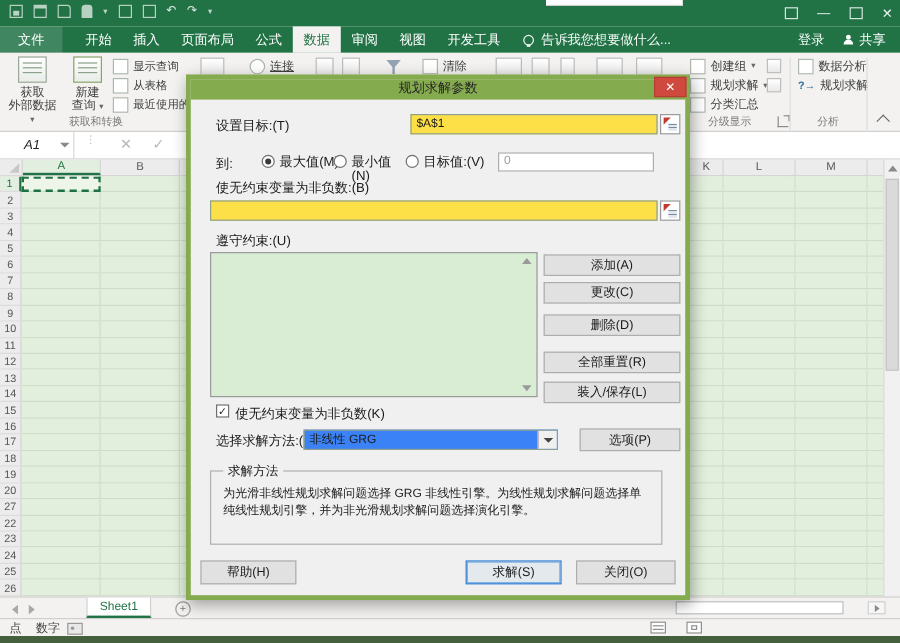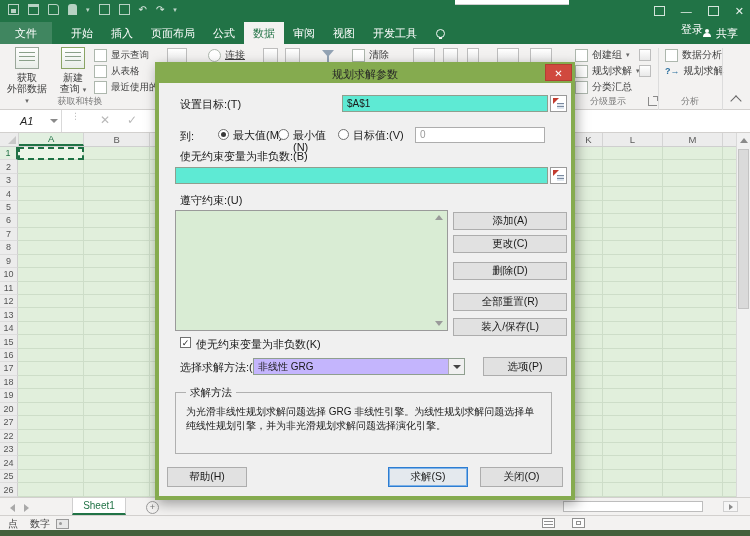--- a/index.html
+++ b/index.html
@@ -23,21 +23,21 @@
   .top-artifact{position:absolute;left:455px;top:0;width:114px;height:4px;background:#fff;border-bottom:1px solid #cfcfcf;}
 
   
   .tabs-row{position:absolute;left:0;top:22px;width:750px;height:22px;background:#217346;display:flex;align-items:stretch;font-size:11px;color:#fff;}
   .tab{display:flex;align-items:center;padding:0 9px;cursor:default;}
   .tab.file{background:rgba(255,255,255,.14);padding:0 15px;margin-right:10px;}
   .tab.active{background:#f3f2f1;color:#217346;}
   .tellme{display:flex;align-items:center;gap:6px;padding:0 10px;opacity:.95;}
   .bulb{width:7px;height:7px;border:1px solid #fff;border-radius:50%;position:relative;}
   .bulb::after{content:"";position:absolute;left:2px;top:7px;width:3px;height:2px;background:#fff;}
-  .right-cluster{margin-left:auto;display:flex;padding-right:12px;}
+  .right-cluster{margin-left:auto;display:flex;align-items:center;gap:16px;padding-right:12px;}
   .person{width:8px;height:8px;position:relative;}
   .person::before{content:"";position:absolute;left:2px;top:0;width:4px;height:4px;border-radius:50%;background:#fff;}
   .person::after{content:"";position:absolute;left:0;top:4px;width:8px;height:4px;border-radius:4px 4px 0 0;background:#fff;}
   .share-wrap{display:flex;align-items:center;gap:5px;}
 
   
   .ribbon{position:absolute;left:0;top:44px;width:750px;height:66px;background:#f3f2f1;border-bottom:1px solid #d2d0ce;box-sizing:border-box;}
   .grp-label{position:absolute;font-size:9px;color:#7a7a7a;text-align:center;}
   .big-btn{position:absolute;display:flex;flex-direction:column;align-items:center;font-size:10px;color:#3f3f3f;line-height:11px;text-align:center;}
   .big-ico{width:22px;height:20px;border:1px solid #9aa79a;background:linear-gradient(#ffffff,#e8ede8);margin-bottom:3px;position:relative;}
@@ -103,34 +103,34 @@
   .view-ico.grid-v::after{content:"";position:absolute;left:1px;right:1px;top:2px;height:1px;background:#8f8f8f;box-shadow:0 3px 0 #8f8f8f;}
   .view-ico.page-v::after{content:"";position:absolute;left:3px;right:3px;top:2px;bottom:2px;border:1px solid #8f8f8f;}
   .desktop-strip{position:absolute;left:0;top:530px;width:750px;height:6px;background:#44603c;}
 
   
   .dialog{position:absolute;left:155px;top:62px;width:420px;height:438px;box-sizing:border-box;border:4px solid #85ab4f;background:#f0f0f0;box-shadow:2px 4px 12px rgba(0,0,0,.35);z-index:10;}
   .dlg-title{position:relative;height:17px;background:#85ab4f;font-size:11px;color:#262626;text-align:center;line-height:16px;}
   .dlg-close{position:absolute;right:-1px;top:-2px;width:27px;height:17px;background:#d0493e;color:#fff;font-size:10px;line-height:17px;text-align:center;border:1px solid #b53d33;box-sizing:border-box;}
   .dlg-body{position:relative;width:412px;height:413px;font-size:11px;color:#1a1a1a;}
   .lbl{position:absolute;white-space:nowrap;}
-  .gfield{position:absolute;background:#5eead4;border:1px solid #8f9f8f;box-sizing:border-box;font-size:10px;line-height:15px;padding-left:4px;color:#1a1a1a;}
+  .gfield{position:absolute;background:#fde047;border:1px solid #8f9f8f;box-sizing:border-box;font-size:10px;line-height:15px;padding-left:4px;color:#1a1a1a;}
   .range-ico{position:absolute;width:17px;height:17px;border:1px solid #9a9a9a;background:#fff;box-sizing:border-box;}
   .range-ico::before{content:"";position:absolute;left:2px;top:2px;width:0;height:0;border-top:6px solid #c23b2e;border-right:6px solid transparent;}
   .range-ico::after{content:"";position:absolute;right:2px;bottom:2px;width:7px;height:6px;background:repeating-linear-gradient(#7a8aa0 0 1px,#dfe6ee 1px 3px);}
   .radio{position:absolute;width:11px;height:11px;border:1px solid #707070;border-radius:50%;background:#fff;box-sizing:border-box;}
   .radio.on::after{content:"";position:absolute;left:2px;top:2px;width:5px;height:5px;border-radius:50%;background:#3a3a3a;}
   .wfield{position:absolute;background:#fff;border:1px solid #adadad;box-sizing:border-box;font-size:10px;line-height:14px;padding-left:4px;color:#9a9a9a;}
   .listbox{position:absolute;left:16px;top:127px;width:273px;height:121px;background:#d9ecd4;border:1px solid #9a9a9a;box-sizing:border-box;}
   .lb-up{position:absolute;right:4px;top:4px;width:0;height:0;border-left:4px solid transparent;border-right:4px solid transparent;border-bottom:5px solid #9a9a9a;}
   .lb-dn{position:absolute;right:4px;bottom:4px;width:0;height:0;border-left:4px solid transparent;border-right:4px solid transparent;border-top:5px solid #9a9a9a;}
   .btn{position:absolute;background:#e1e1e1;border:1px solid #adadad;box-sizing:border-box;font-size:10.5px;color:#1a1a1a;display:flex;align-items:center;justify-content:center;white-space:nowrap;}
   .btn.default{border:1px solid #2d7dd2;box-shadow:inset 0 0 0 1px #7db2e8;background:#e4e9ee;}
   .cbx{position:absolute;width:11px;height:11px;border:1px solid #707070;background:#fff;box-sizing:border-box;font-size:9px;line-height:10px;text-align:center;color:#1f1f1f;}
-  .combo{position:absolute;left:94px;top:275px;width:212px;height:17px;background:#c4b5fd;border:1px solid #8f9f8f;box-sizing:border-box;font-size:10px;line-height:15px;padding-left:4px;}
+  .combo{position:absolute;left:94px;top:275px;width:212px;height:17px;background:#3b82f6;border:1px solid #8f9f8f;box-sizing:border-box;font-size:10px;line-height:15px;padding-left:4px;}
   .combo-arrow{position:absolute;right:0;top:0;width:15px;height:15px;background:#f0f0f0;border-left:1px solid #adadad;}
   .combo-arrow::after{content:"";position:absolute;left:4px;top:6px;width:0;height:0;border-left:4px solid transparent;border-right:4px solid transparent;border-top:4px solid #444;}
   .groupbox{position:absolute;left:16px;top:309px;width:377px;height:62px;border:1px solid #b0b0b0;box-sizing:border-box;}
   .gb-title{position:absolute;left:10px;top:-7px;background:#f0f0f0;padding:0 4px;font-size:10.5px;}
   .gb-text{position:absolute;left:10px;top:12px;width:355px;font-size:10px;line-height:13.5px;color:#1a1a1a;}
   .radio-lbl{position:absolute;font-size:11px;line-height:12px;}
 </style>
 </head>
 <body>
 
@@ -163,20 +163,21 @@
     <span class="tab">开始</span>
     <span class="tab">插入</span>
     <span class="tab">页面布局</span>
     <span class="tab">公式</span>
     <span class="tab active">数据</span>
     <span class="tab">审阅</span>
     <span class="tab">视图</span>
     <span class="tab">开发工具</span>
     <span class="tellme">
       <span class="bulb"></span>
+      <span>告诉我您想要做什么...</span>
     </span>
     <span class="right-cluster">
       <span>登录</span>
       <span class="share-wrap">
         <span class="person"></span>
         <span>共享</span>
       </span>
     </span>
   </div>
 

